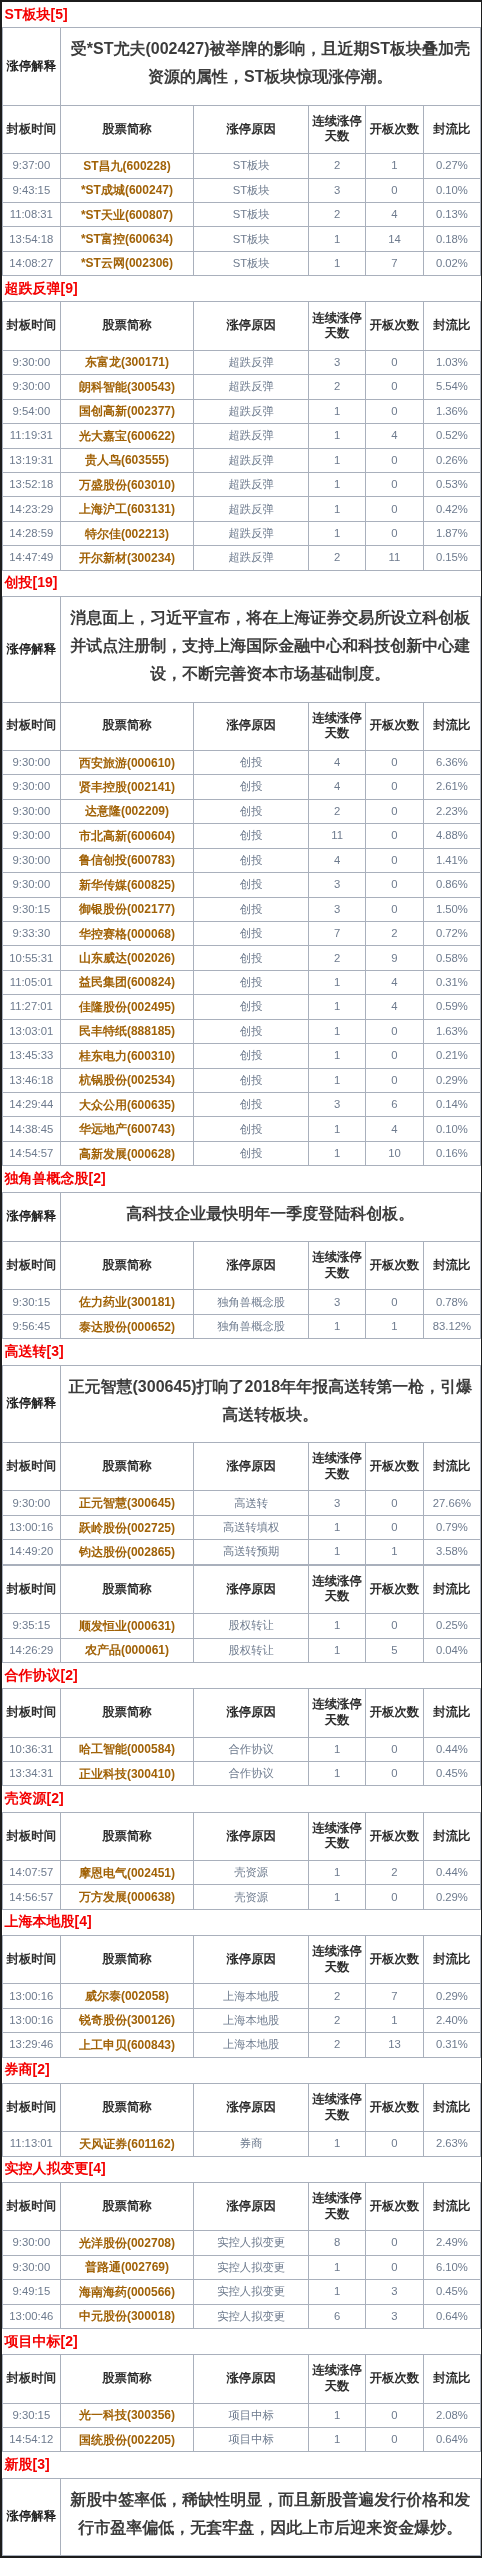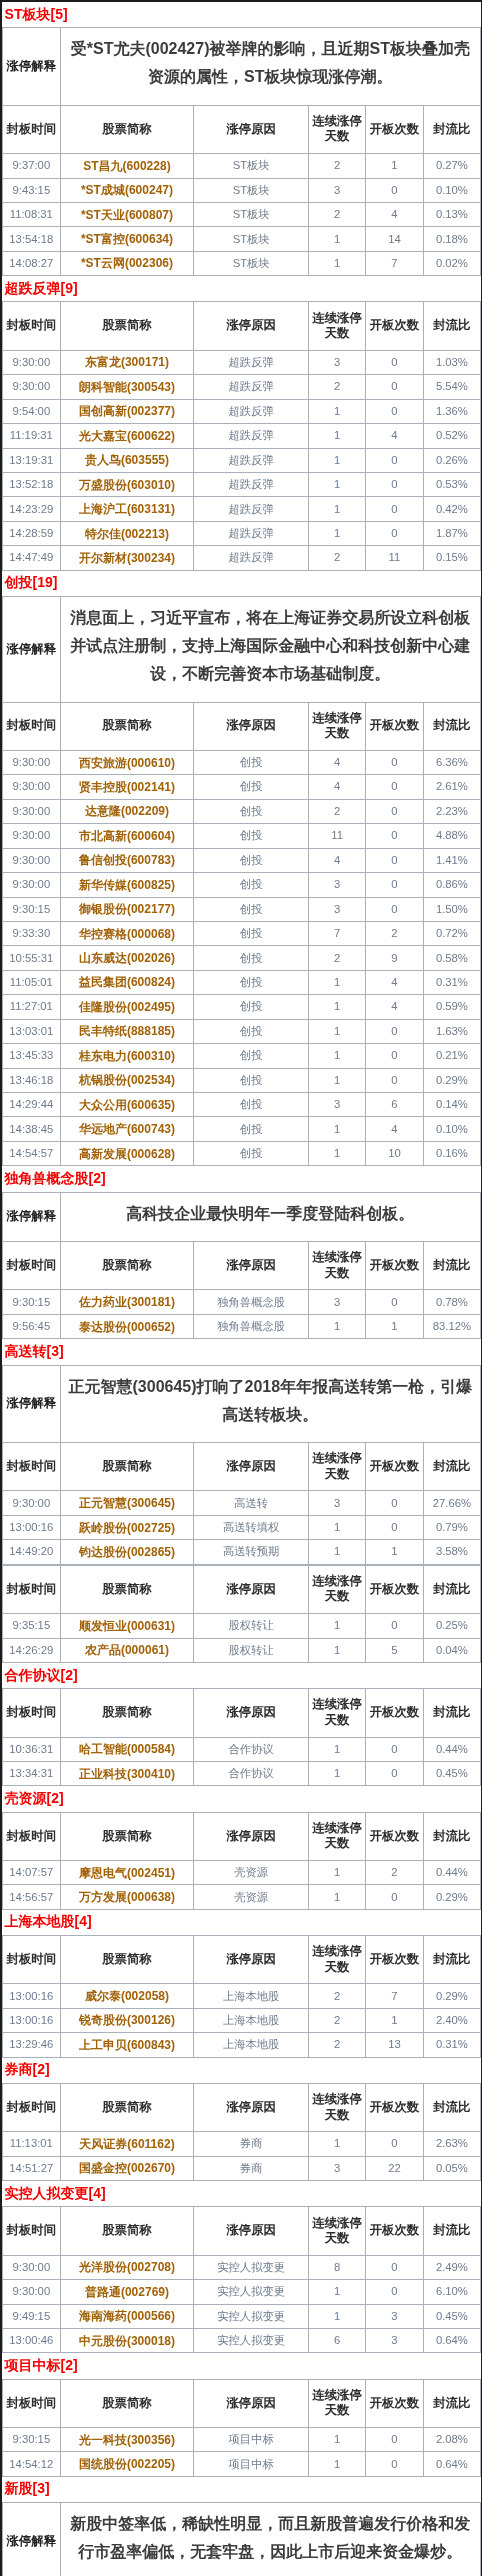--- a/index.html
+++ b/index.html
@@ -612,28 +612,20 @@
           <th class="col">封流比</th>
         </tr>
         <tr>
           <td class="cell">11:13:01</td>
           <td class="cell cell-name"><a>天风证券(601162)</a></td>
           <td class="cell">券商</td>
           <td class="cell">1</td>
           <td class="cell">0</td>
           <td class="cell">2.63%</td>
         </tr>
-        <tr>
-          <td class="cell">14:51:27</td>
-          <td class="cell cell-name"><a>国盛金控(002670)</a></td>
-          <td class="cell">券商</td>
-          <td class="cell">3</td>
-          <td class="cell">22</td>
-          <td class="cell">0.05%</td>
-        </tr>
       </tbody>
     </table>
     <div class="sec-title">实控人拟变更[4]</div>
     <table class="sec-table">
       <colgroup>
         <col style="width: 12.06%;">
         <col style="width: 27.96%;">
         <col style="width: 24.01%;">
         <col style="width: 11.95%;">
         <col style="width: 12.06%;">

